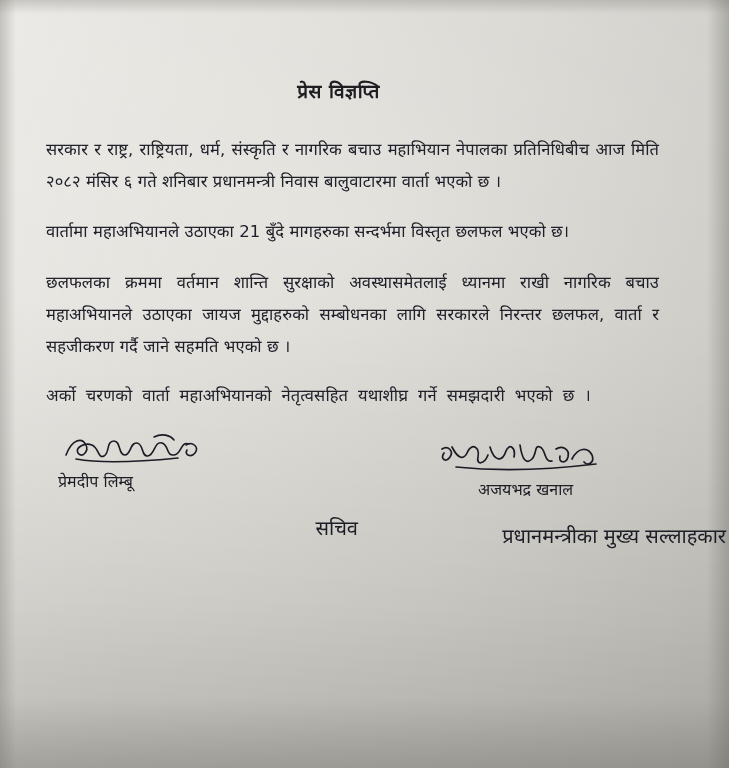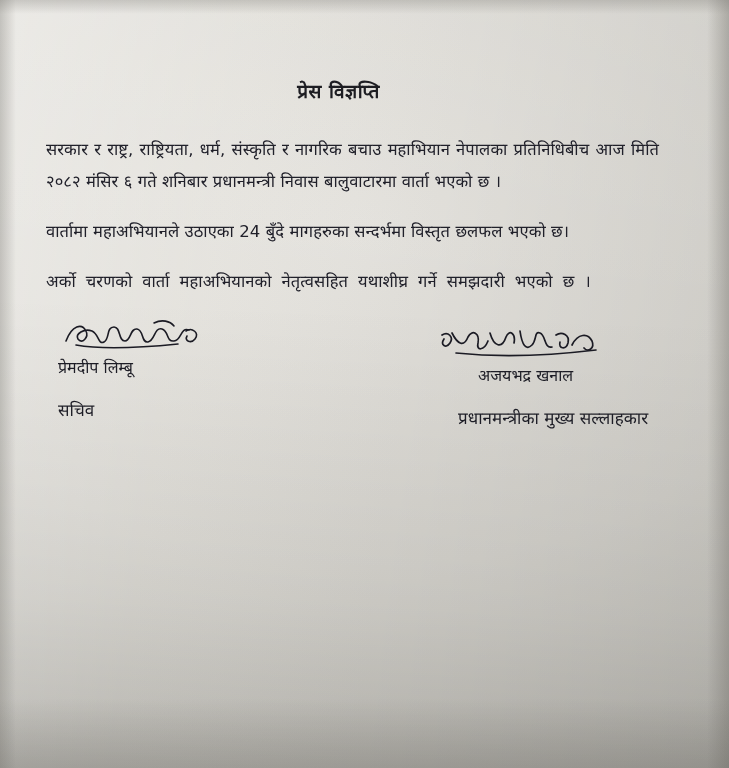--- a/index.html
+++ b/index.html
@@ -106,25 +106,26 @@
   }
   .sig-scribble svg { display: block; }
 
   .sig-name {
     font-size: 16px;
     color: #1d1d26;
     line-height: 1.6;
     font-family: "DejaVu Sans", sans-serif;
   }
   .sig-role {
-    font-size: 17px;
+    font-size: 20px;
     color: #1d1d26;
     line-height: 1.95;
     margin-top: 14px;
     font-family: "DejaVu Sans", sans-serif;
+    text-align: right;
   }
   .sig-right .sig-name { margin-left: 42px; }
   .sig-right .sig-role { margin-left: 22px; }
 
   .org-lines {
     position: absolute;
     left: 8px;
     top: 118px;
     width: 430px;
   }
@@ -145,21 +146,22 @@
   <div class="edge-left"></div>
   <div class="edge-right"></div>
   <div class="edge-top"></div>
   <div class="edge-bottom"></div>
 
   <div id="content">
 
     <h1 class="doc-title">प्रेस विज्ञप्ति</h1>
 
     <p class="para">सरकार र राष्ट्र, राष्ट्रियता, धर्म, संस्कृति र नागरिक बचाउ महाभियान नेपालका प्रतिनिधिबीच आज मिति २०८२ मंसिर ६ गते शनिबार प्रधानमन्त्री निवास बालुवाटारमा वार्ता भएको छ ।</p>
-    <p class="para">वार्तामा महाअभियानले उठाएका 24 बुँदे मागहरुका सन्दर्भमा विस्तृत छलफल भएको छ।</p>
+    <p class="para">वार्तामा महाअभियानले उठाएका 21 बुँदे मागहरुका सन्दर्भमा विस्तृत छलफल भएको छ।</p>
+    <p class="para">छलफलका क्रममा वर्तमान शान्ति सुरक्षाको अवस्थासमेतलाई ध्यानमा राखी नागरिक बचाउ महाअभियानले उठाएका जायज मुद्दाहरुको सम्बोधनका लागि सरकारले निरन्तर छलफल, वार्ता र सहजीकरण गर्दै जाने सहमति भएको छ ।</p>
     <p class="para">अर्को चरणको वार्ता महाअभियानको नेतृत्वसहित यथाशीघ्र गर्ने समझदारी भएको छ ।</p>
 
     <div class="signature-area">
 
       <div class="sig-block sig-left">
         <div class="sig-scribble">
           <svg width="160" height="38" viewBox="0 0 160 38" xmlns="http://www.w3.org/2000/svg">
             <g fill="none" stroke="#1b1b24" stroke-width="1.6" stroke-linecap="round" stroke-linejoin="round">
               <path d="M8 26 C14 10, 24 8, 28 16 C31 22, 24 30, 20 24 C17 19, 26 13, 34 16 C41 19, 40 30, 46 27 C52 24, 48 12, 56 12 C63 12, 60 26, 67 26 C73 26, 72 13, 79 14 C86 15, 83 28, 90 27 C97 26, 96 12, 104 14 C111 16, 108 27, 116 26 C124 25, 122 12, 131 15"></path>
               <path d="M18 30 C40 34, 80 33, 120 29"></path>

